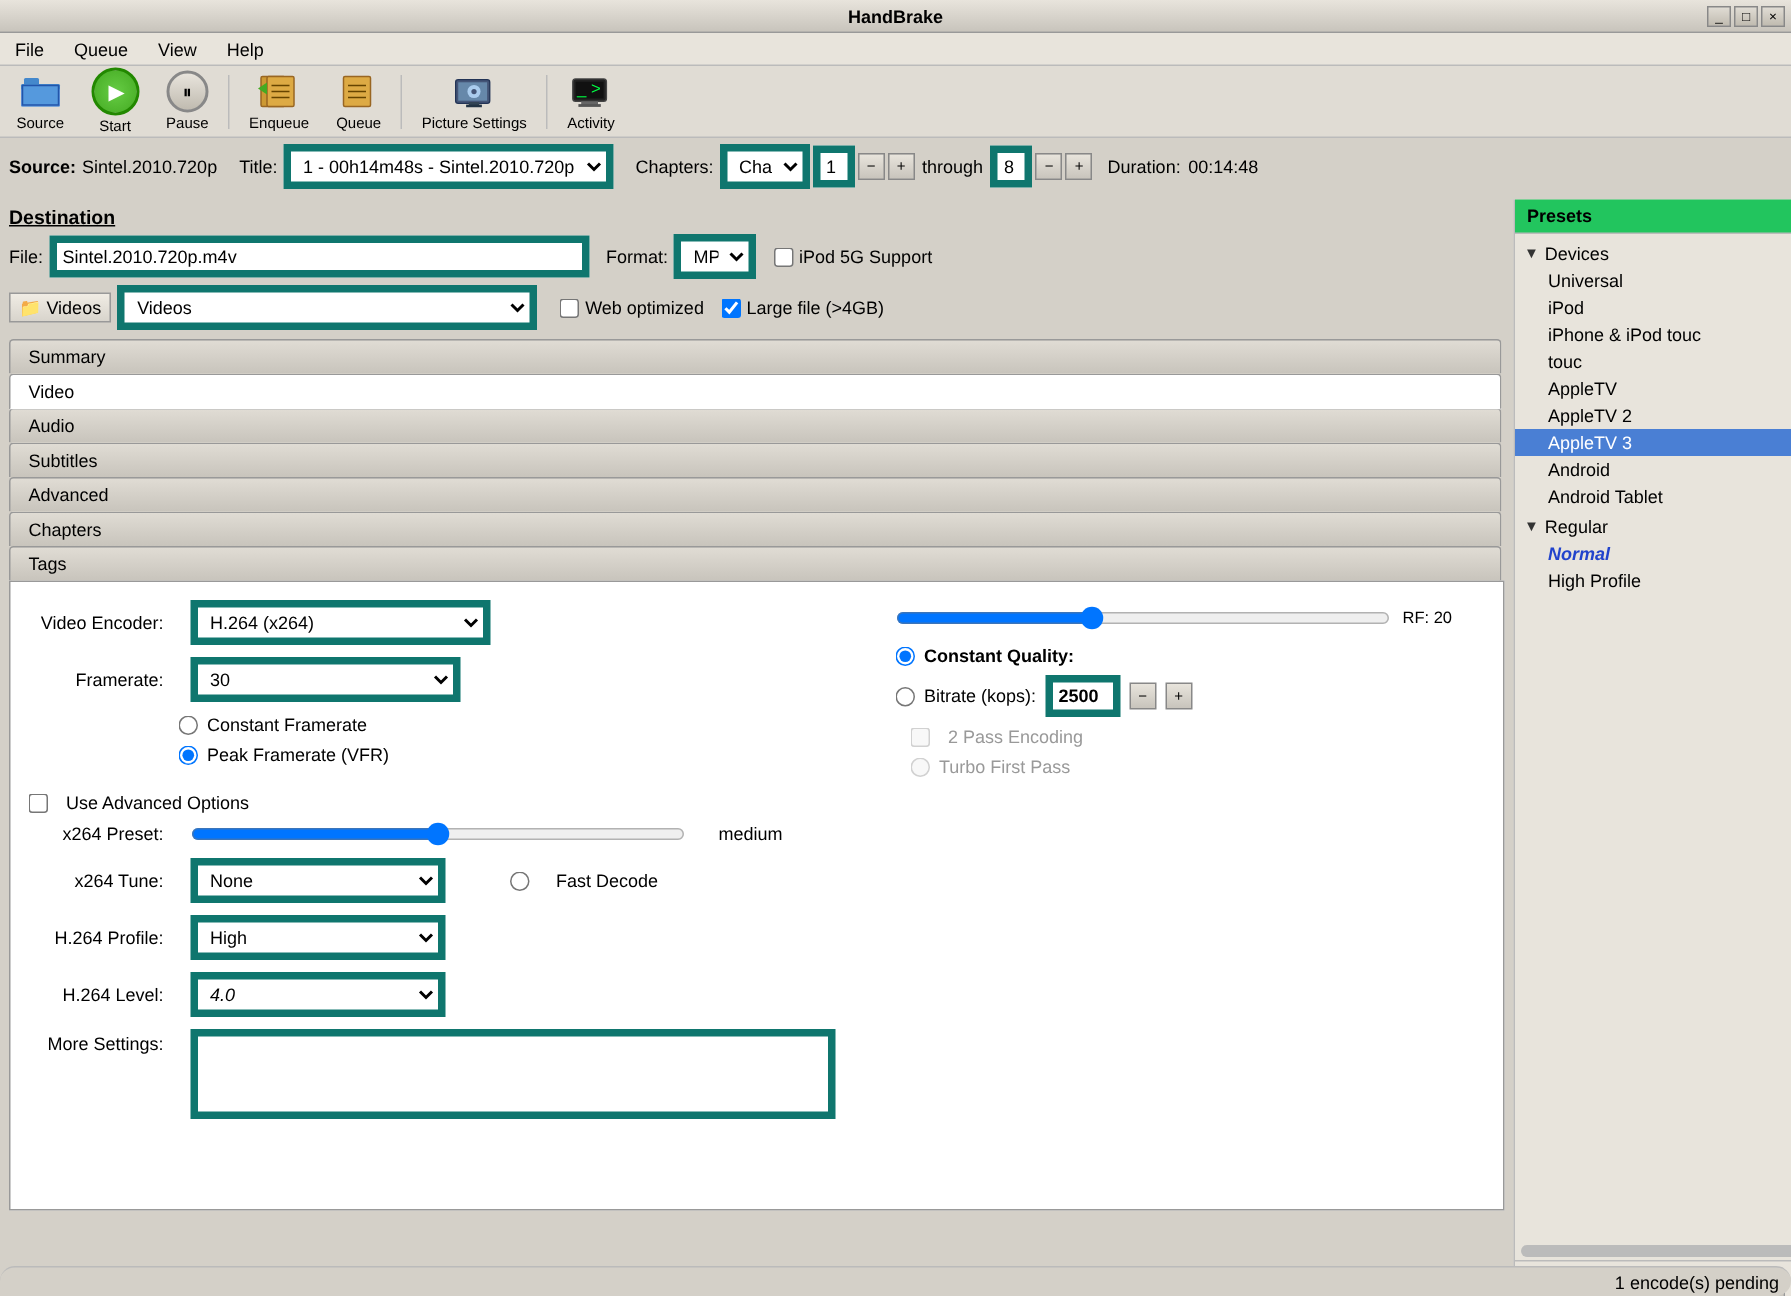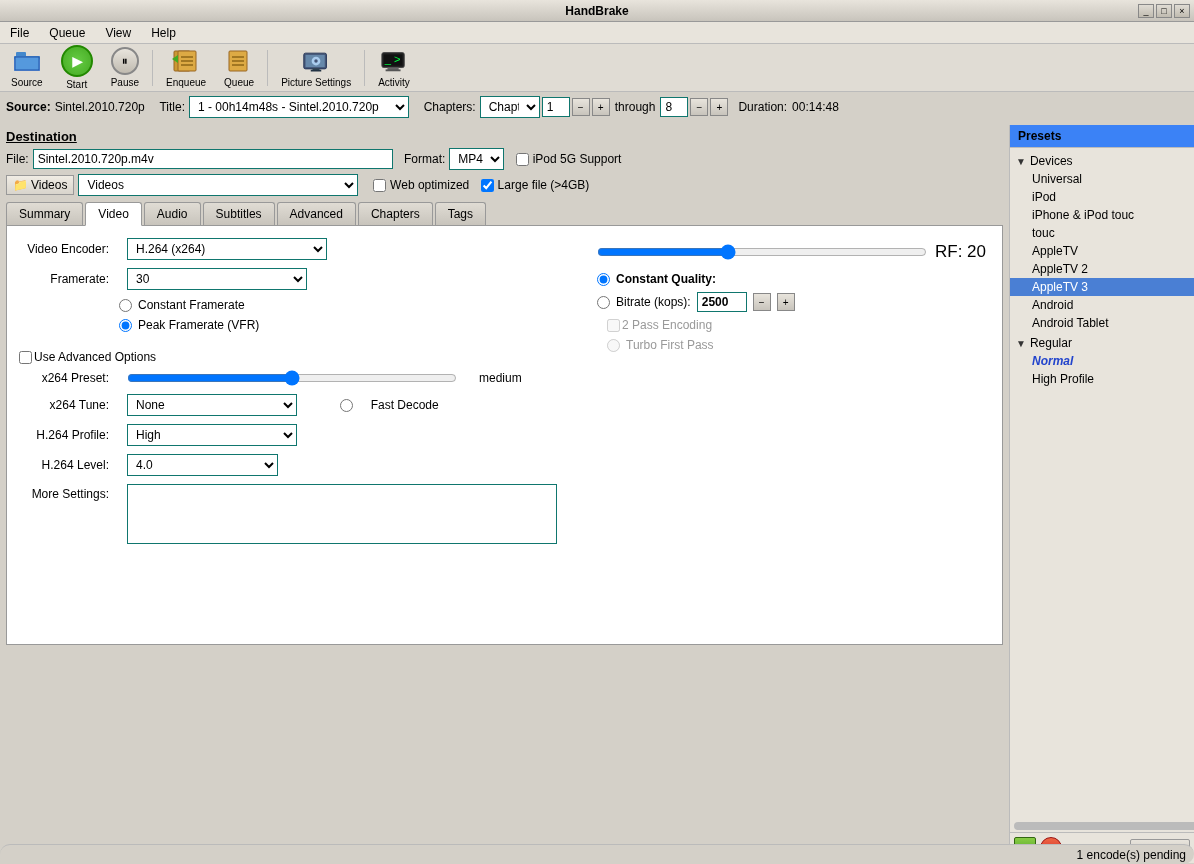--- a/index.html
+++ b/index.html
@@ -56,80 +56,79 @@
 
     
     .source-area { padding: 4px 6px; background: #d4d0c8; }
     .source-row { display: flex; align-items: center; gap: 4px; margin-bottom: 3px; }
     
     
     .destination-section { margin-bottom: 6px; }
     .dest-row { display: flex; align-items: center; gap: 4px; margin-bottom: 4px; }
     
     
-    .tabs-container { display: flex; border-bottom: none; margin-bottom: 0; }
+    .tabs-container { display: flex; border-bottom: none; margin-bottom: 0; flex-direction: column; }
     .tab {
       padding: 4px 12px;
       border: 1px solid #999;
       border-bottom: none;
       background: linear-gradient(to bottom, #e0dcd4, #c8c4bc);
       cursor: pointer;
       font-size: 12px;
       margin-right: 2px;
       border-radius: 3px 3px 0 0;
     }
     .tab.active {
       background: white;
       border-bottom: 1px solid white;
       margin-bottom: -1px;
       z-index: 1;
-      text-align: right;
     }
 
     
     .tab-content {
       border: 1px solid #999;
       background: white;
       padding: 12px;
       min-height: 420px;
     }
 
     
     input[type="text"], select, textarea {
-      border: 1px solid #0f766e;
+      border: 5px solid #0f766e;
       background: white;
       padding: 2px 4px;
       font-size: 12px;
     }
     select { appearance: auto; }
     
     .form-row { display: flex; align-items: center; gap: 18px; margin-bottom: 8px; }
     .form-label { min-width: 90px; text-align: right; }
     input[type="range"] { width: 300px; }
     
     
     .radio-row { display: flex; align-items: center; gap: 6px; margin-bottom: 6px; }
 
     
-    .check-row { display: flex; align-items: center; gap: 2px; margin-bottom: 6px; }
+    .check-row { display: flex; align-items: center; gap: 12px; margin-bottom: 6px; }
 
     
     .presets-panel {
       width: 185px;
       background: #e8e4dc;
       border-left: 1px solid #bbb;
       display: flex;
       flex-direction: column;
     }
     .presets-header {
       padding: 4px 8px;
       font-weight: bold;
       font-size: 12px;
       border-bottom: 1px solid #bbb;
-      background: #3b82f6;
+      background: #22c55e;
     }
     .presets-tree { flex: 1; overflow-y: auto; padding: 4px 0; }
     .preset-group { margin-bottom: 2px; }
     .preset-group-header { display: flex; align-items: center; gap: 4px; padding: 2px 6px; font-size: 12px; cursor: pointer; }
     .preset-item { padding: 2px 22px; font-size: 12px; cursor: pointer; }
     .preset-item.selected { background: #4a7fd4; color: white; }
     .preset-item.bold { font-weight: bold; font-style: italic; }
     .presets-footer { border-top: 1px solid #bbb; padding: 4px; display: flex; justify-content: space-between; align-items: center; }
 
     
@@ -455,36 +454,36 @@
 
           <div class="form-row">
             <label class="form-label">H.264 Profile:</label>
             <select style="width:170px;">
               <option>High</option>
             </select>
           </div>
 
           <div class="form-row">
             <label class="form-label">H.264 Level:</label>
-            <select style="width:151px;">
+            <select style="width:170px;font-style:italic;">
               <option>4.0</option>
             </select>
           </div>
 
           <div class="form-row" style="align-items:flex-start;">
             <label class="form-label" style="margin-top:3px;">More Settings:</label>
             <textarea class="more-settings-textarea" style=""></textarea>
           </div>
         </div>
 
         <div style="flex:1; padding-top:0;">
 
           <div style="display:flex; align-items:center; gap:8px; margin-bottom:10px; padding-top:4px;">
             <input type="range" min="0" max="51" value="20" style="width: 330px; margin-left: 20px;">
-            <span style="font-size:17px;">RF: 20</span>
+            <span style="font-size:11px;">RF: 20</span>
           </div>
 
           <div class="radio-row" style="margin-left:20px;">
             <input type="radio" name="quality-mode" checked="" style="">
             <label style="font-weight:bold;">Constant Quality:</label>
           </div>
 
           <div class="radio-row" style="margin-left:20px;">
             <input type="radio" name="quality-mode" style="">
             <label>Bitrate (kops):</label>

